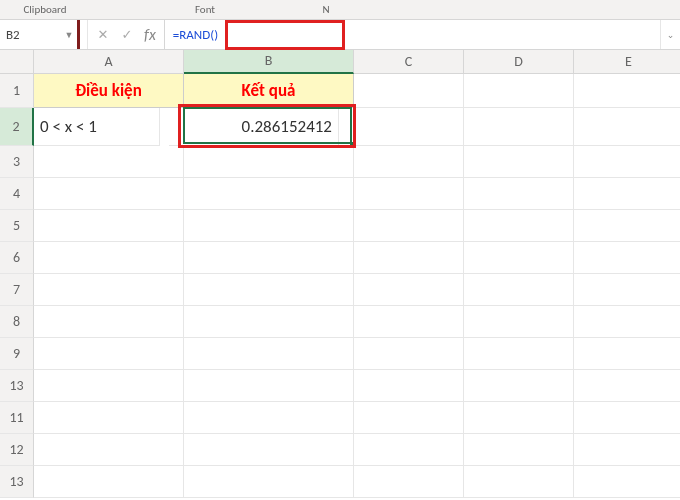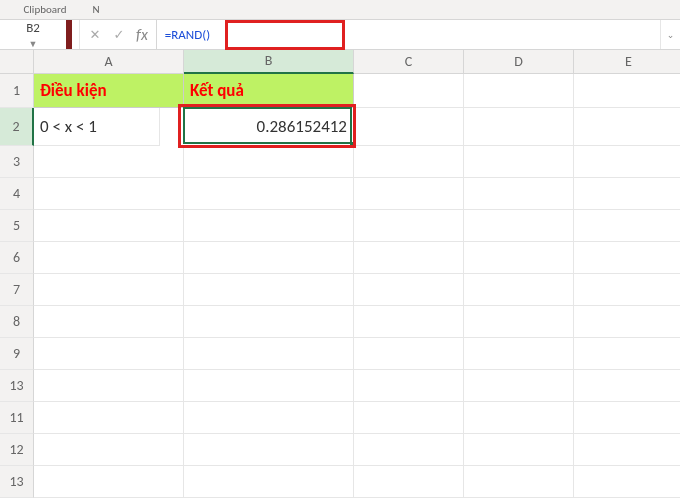--- a/index.html
+++ b/index.html
@@ -29,25 +29,24 @@
   .lbl-n { width: 14px; text-align: right; padding-right: 2px; }
 
   .formula-bar {
     height: 30px;
     background: #fff;
     border-bottom: 1px solid #d6d6d6;
     display: flex;
     align-items: stretch;
   }
   .name-box {
-    width: 72px;
-    border-right: 6px solid #7f1d1d;
-    display: flex;
-    align-items: center;
-    flex-direction: column;
+    width: 80px;
+    border-right: 3px solid #7f1d1d;
+    display: flex;
+    align-items: center;
   }
   .name-box-input {
     flex: 1;
     padding: 0 6px;
     font-size: 13px;
     color: #444;
   }
   .name-box-dd {
     width: 16px;
     text-align: center;
@@ -155,23 +154,24 @@
     border-right: 1px solid #e6e6e6;
     border-bottom: 1px solid #e6e6e6;
     padding: 0 6px;
     display: flex;
     align-items: center;
     font-size: 17px;
     color: #333;
     background: #fff;
   }
   .cell.header-cell {
-    background: #bef264;
+    background: #fef9c3;
     color: #ff0000;
     font-weight: bold;
+    justify-content: center;
     border-right: 1px solid #ccc;
     border-bottom: 1px solid #ccc;
   }
   .cell.num { justify-content: flex-end; }
 
   .active-cell-border {
     position: absolute;
     border: 2px solid #217346;
     pointer-events: none;
     z-index: 5;
@@ -188,20 +188,21 @@
     border: 3px solid #e02020;
     pointer-events: none;
     z-index: 20;
   }
 </style>
 </head>
 <body>
 
 <div class="ribbon-labels">
   <span class="lbl-clipboard">Clipboard</span>
+  <span class="lbl-font">Font</span>
   <span class="lbl-n">N</span>
 </div>
 
 <div class="formula-bar">
   <div class="name-box">
     <div class="name-box-input">B2</div>
     <div class="name-box-dd">▼</div>
   </div>
   <div class="fb-sep"></div>
   <div class="fb-icons">
@@ -245,21 +246,21 @@
       </div>
       <div class="cell header-cell" style="left: 150px; top: 0px; width: 170px; height: 34px;">
         <span>Kết quả</span>
       </div>
       <div class="cell" style="left: 320px; top: 0px; width: 110px; height: 34px;"></div>
       <div class="cell" style="left: 430px; top: 0px; width: 110px; height: 34px;"></div>
       <div class="cell" style="left: 540px; top: 0px; width: 110px; height: 34px;"></div>
       <div class="cell" style="left: 0px; top: 34px; width: 126px; height: 38px;">
         <span>0 &lt; x &lt; 1</span>
       </div>
-      <div class="cell num" style="left: 150px; top: 34px; width: 170px; height: 38px;">
+      <div class="cell num" style="left: 135px; top: 34px; width: 170px; height: 38px;">
         <span>0.286152412</span>
       </div>
       <div class="cell" style="left: 320px; top: 34px; width: 110px; height: 38px;"></div>
       <div class="cell" style="left: 430px; top: 34px; width: 110px; height: 38px;"></div>
       <div class="cell" style="left: 540px; top: 34px; width: 110px; height: 38px;"></div>
       <div class="cell" style="left: 0px; top: 72px; width: 150px; height: 32px;"></div>
       <div class="cell" style="left: 150px; top: 72px; width: 170px; height: 32px;"></div>
       <div class="cell" style="left: 320px; top: 72px; width: 110px; height: 32px;"></div>
       <div class="cell" style="left: 430px; top: 72px; width: 110px; height: 32px;"></div>
       <div class="cell" style="left: 540px; top: 72px; width: 110px; height: 32px;"></div>

